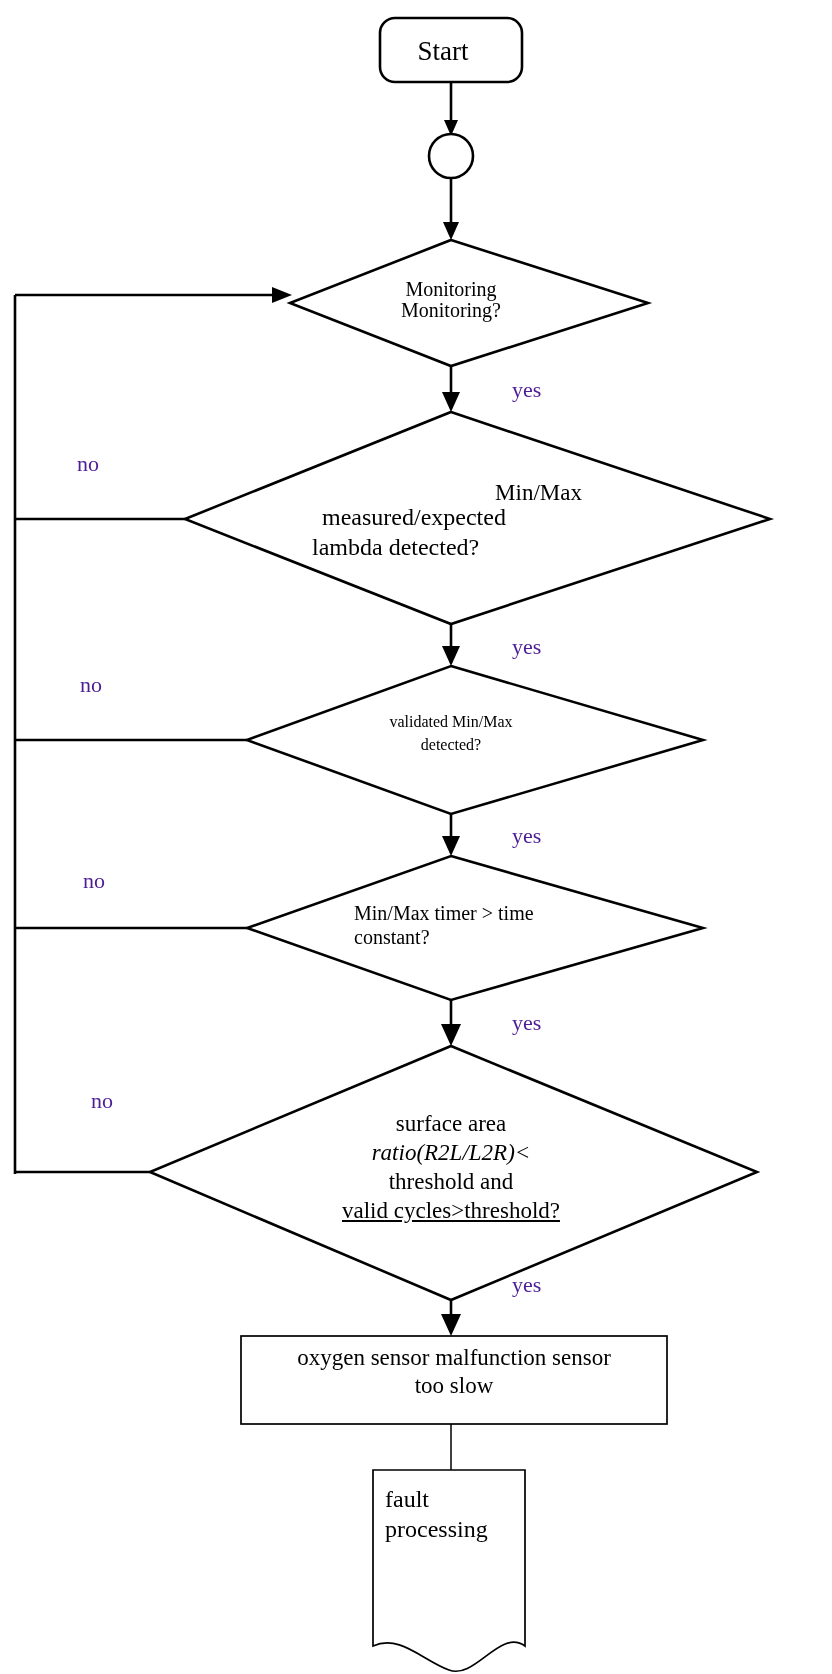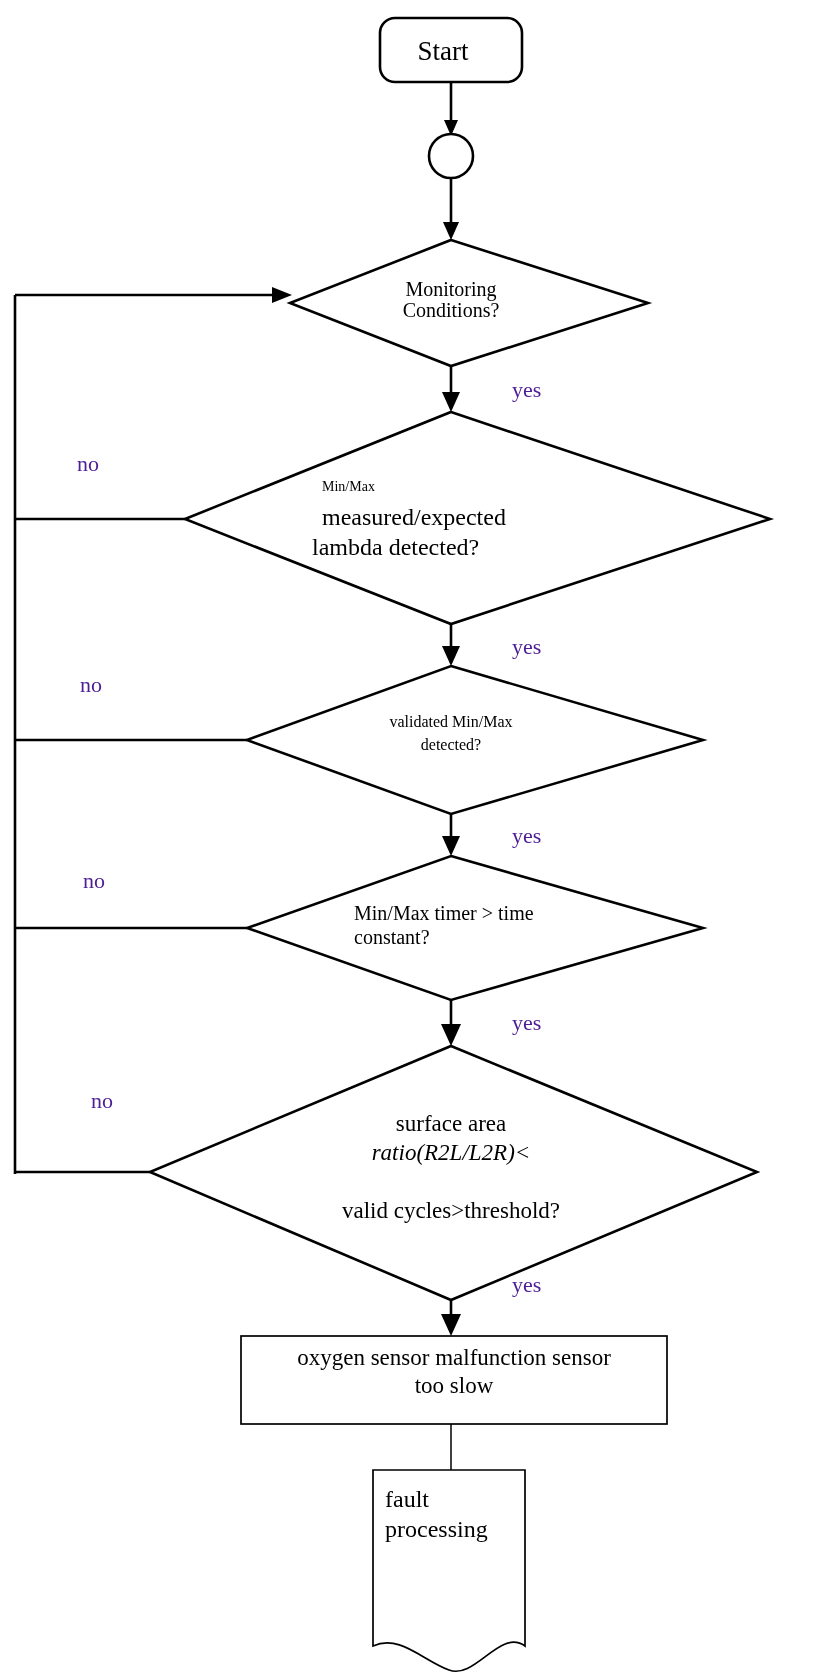--- a/index.html
+++ b/index.html
@@ -68,21 +68,21 @@
     color: #000000;
     font-family: "Liberation Serif", "DejaVu Serif", serif;
     line-height: 1.2;
     pointer-events: none;
   }
   .ctr { text-align: center; }
   .lft { text-align: left; }
   .t-start   { font-size: 27px; }
   .t-branch  { font-size: 22px; }
   .t-d1      { font-size: 20px; }
-  .t-d2a     { font-size: 14px; }
+  .t-d2a     { font-size: 23px; text-align: right; }
   .t-d2b     { font-size: 24px; }
   .t-d3      { font-size: 16px; }
   .t-d4      { font-size: 20px; }
   .t-d5      { font-size: 23px; }
   .t-rect    { font-size: 23px; }
   .t-doc     { font-size: 24px; }
 </style>
 </head>
 <body>
 
@@ -144,35 +144,36 @@
 
     <line class="connector-line" x1="247" y1="928" x2="15" y2="928"></line>
 
     <line class="connector-line" x1="150" y1="1172" x2="15" y2="1172"></line>
 
   </svg>
 
   <div class="node-text ctr t-start" style="left:380px; top:35px; width:126px;">Start</div>
 
   <div class="node-text ctr t-d1" style="left:371px; top:277px; width:160px;">Monitoring</div>
-  <div class="node-text ctr t-d1" style="left:371px; top:298px; width:160px;">Conditions?</div>
+  <div class="node-text ctr t-d1" style="left:371px; top:298px; width:160px;">Monitoring?</div>
 
   <div class="node-text lft t-d2a" style="left:322px; top:479px; width:260px;">Min/Max</div>
   <div class="node-text lft t-d2b" style="left:322px; top:503px; width:300px;">measured/expected</div>
   <div class="node-text lft t-d2b" style="left:312px; top:533px; width:300px;">lambda detected?</div>
 
   <div class="node-text ctr t-d3" style="left:341px; top:712px; width:220px;">validated Min/Max</div>
   <div class="node-text ctr t-d3" style="left:341px; top:735px; width:220px;">detected?</div>
 
   <div class="node-text lft t-d4" style="left:354px; top:901px; width:260px;">Min/Max timer &gt; time</div>
   <div class="node-text lft t-d4" style="left:354px; top:925px; width:260px;">constant?</div>
 
   <div class="node-text ctr t-d5" style="left:311px; top:1110px; width:280px;">surface area</div>
   <div class="node-text ctr t-d5" style="left:311px; top:1139px; width:280px;font-style:italic;">ratio(R2L/L2R)&lt;</div>
-  <div class="node-text ctr t-d5" style="left:301px; top:1197px; width:300px;">valid cycles&gt;threshold?</div>
+  <div class="node-text ctr t-d5" style="left:311px; top:1168px; width:280px;">threshold and</div>
+  <div class="node-text ctr t-d5" style="left:301px; top:1197px; width:300px;text-decoration:underline;">valid cycles&gt;threshold?</div>
 
   <div class="node-text ctr t-rect" style="left:246px; top:1344px; width:416px;">oxygen sensor malfunction sensor</div>
   <div class="node-text ctr t-rect" style="left:246px; top:1372px; width:416px;">too slow</div>
 
   <div class="node-text lft t-doc" style="left:385px; top:1485px; width:140px;">fault</div>
   <div class="node-text lft t-doc" style="left:385px; top:1515px; width:140px;">processing</div>
 
   <div class="label t-branch" style="left:512px; top:377px;">yes</div>
   <div class="label t-branch" style="left:512px; top:634px;">yes</div>
   <div class="label t-branch" style="left:512px; top:823px;">yes</div>

